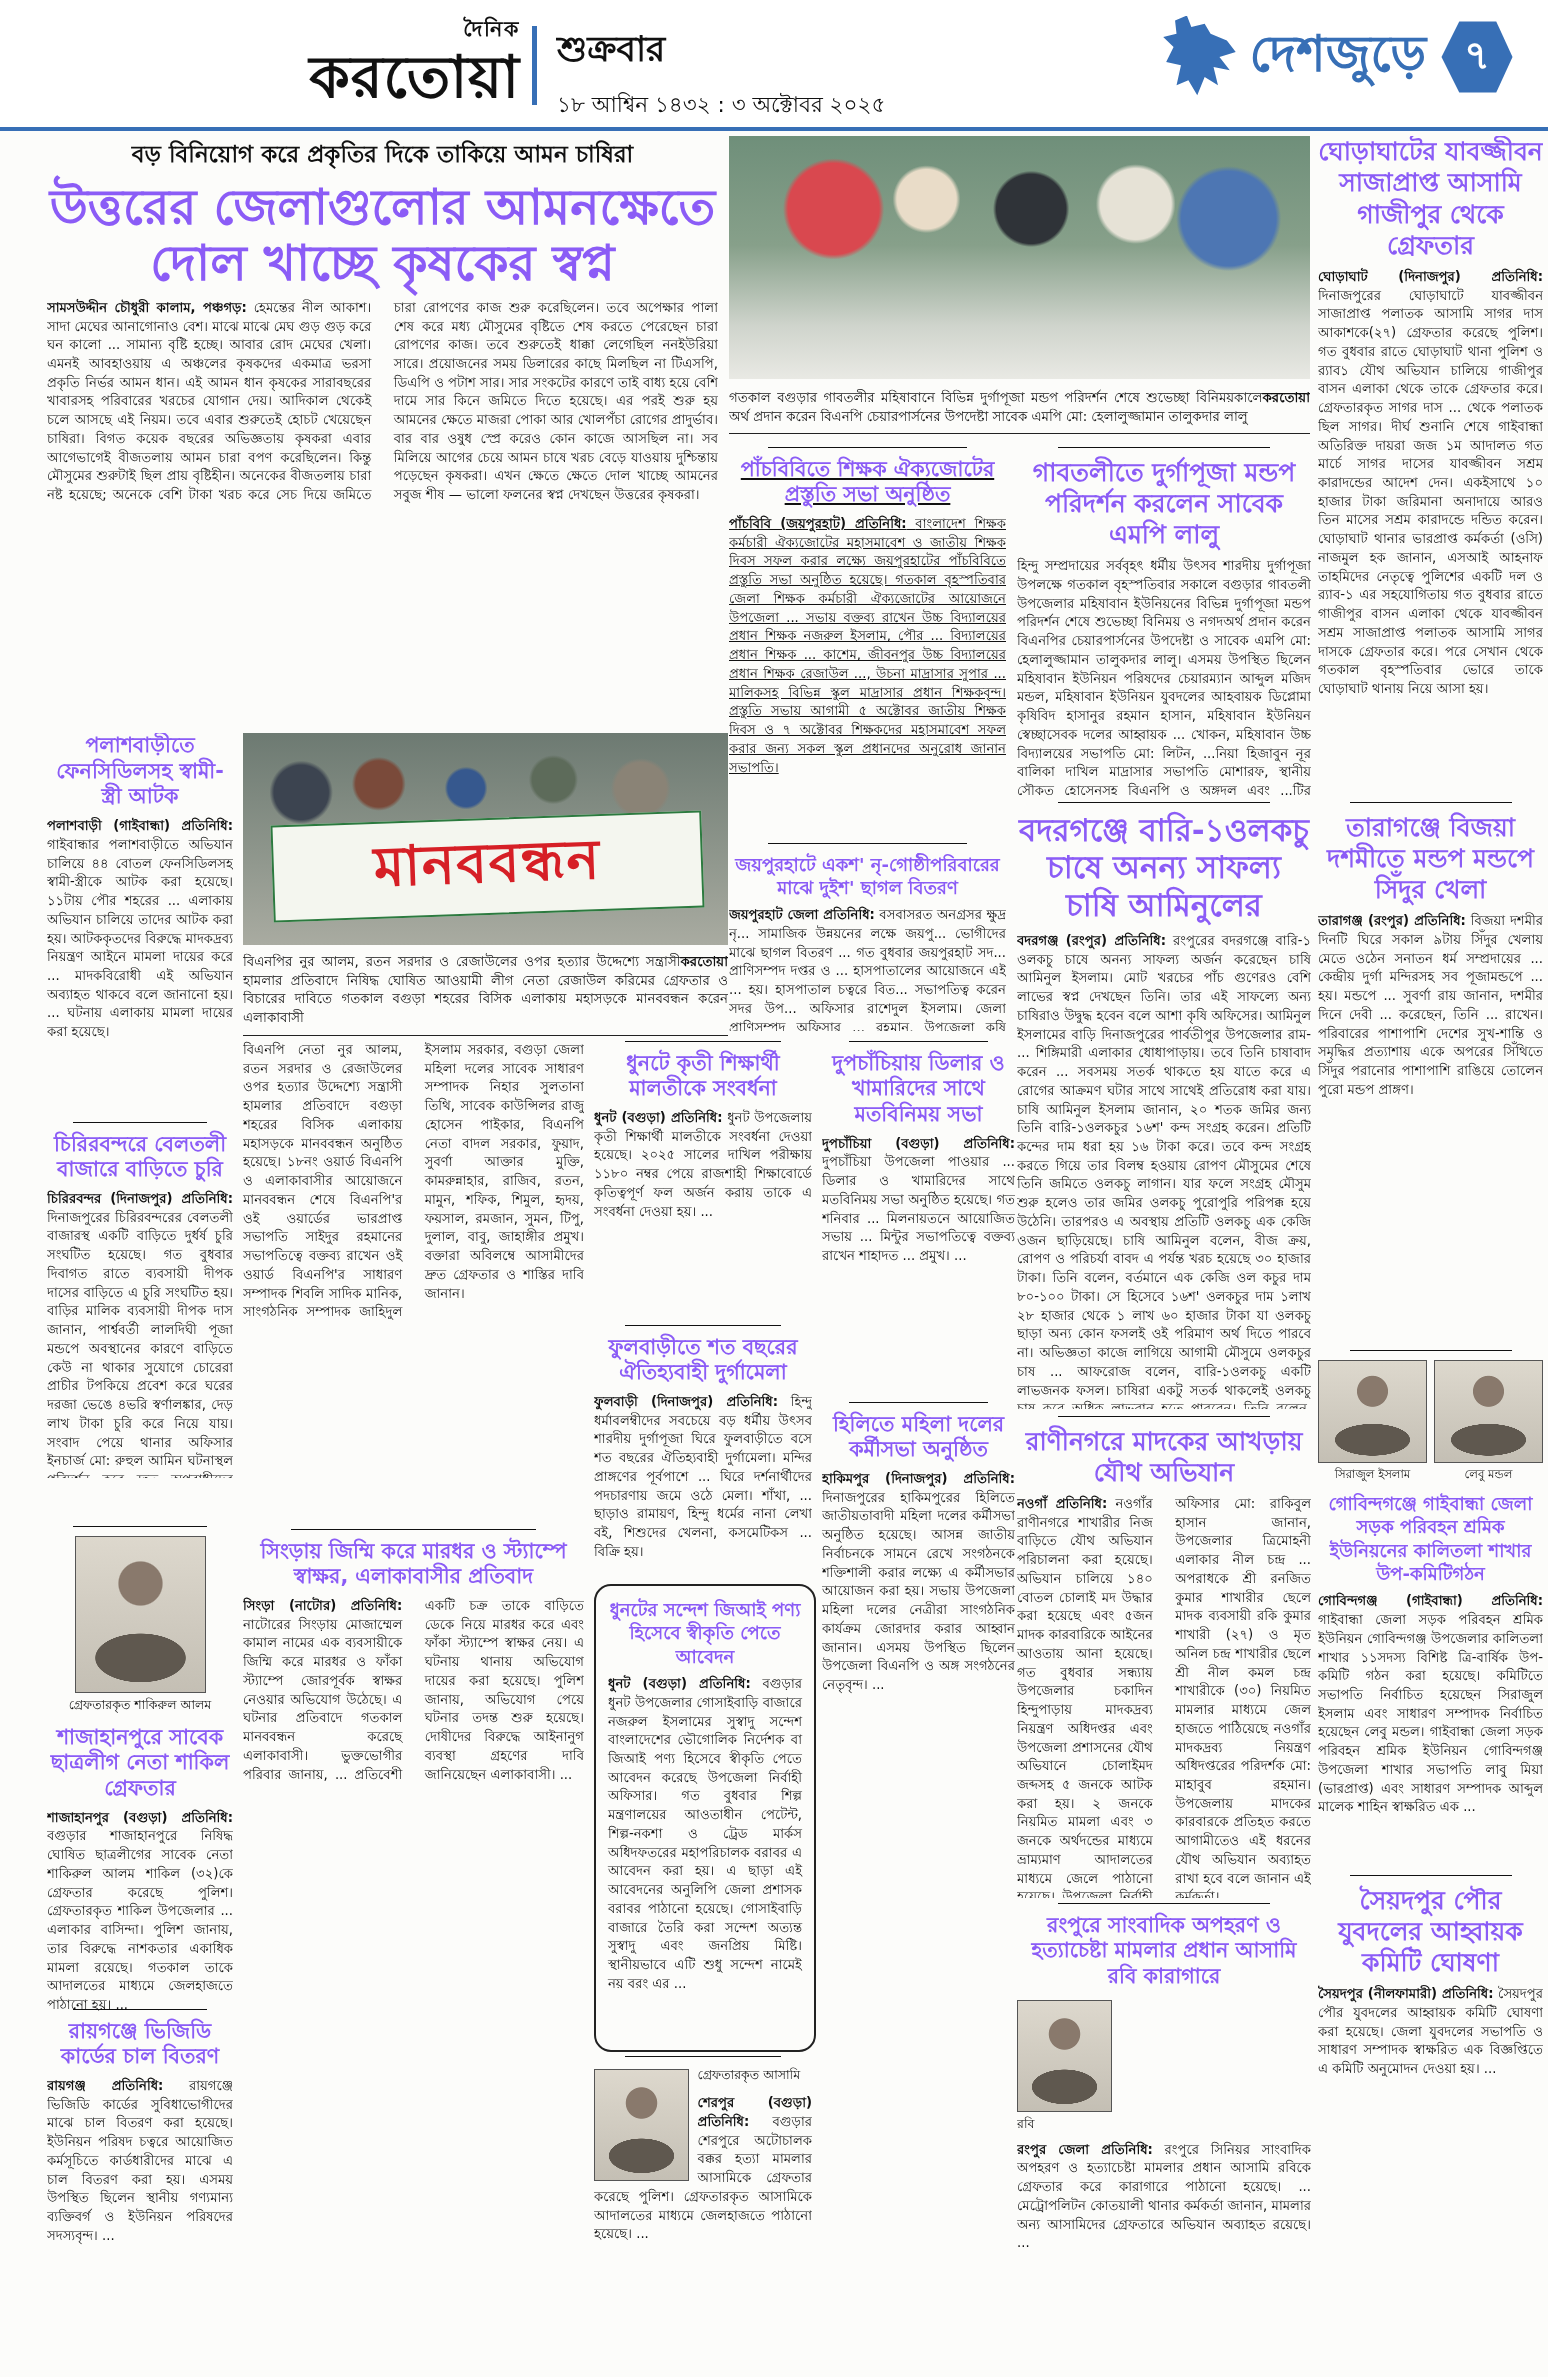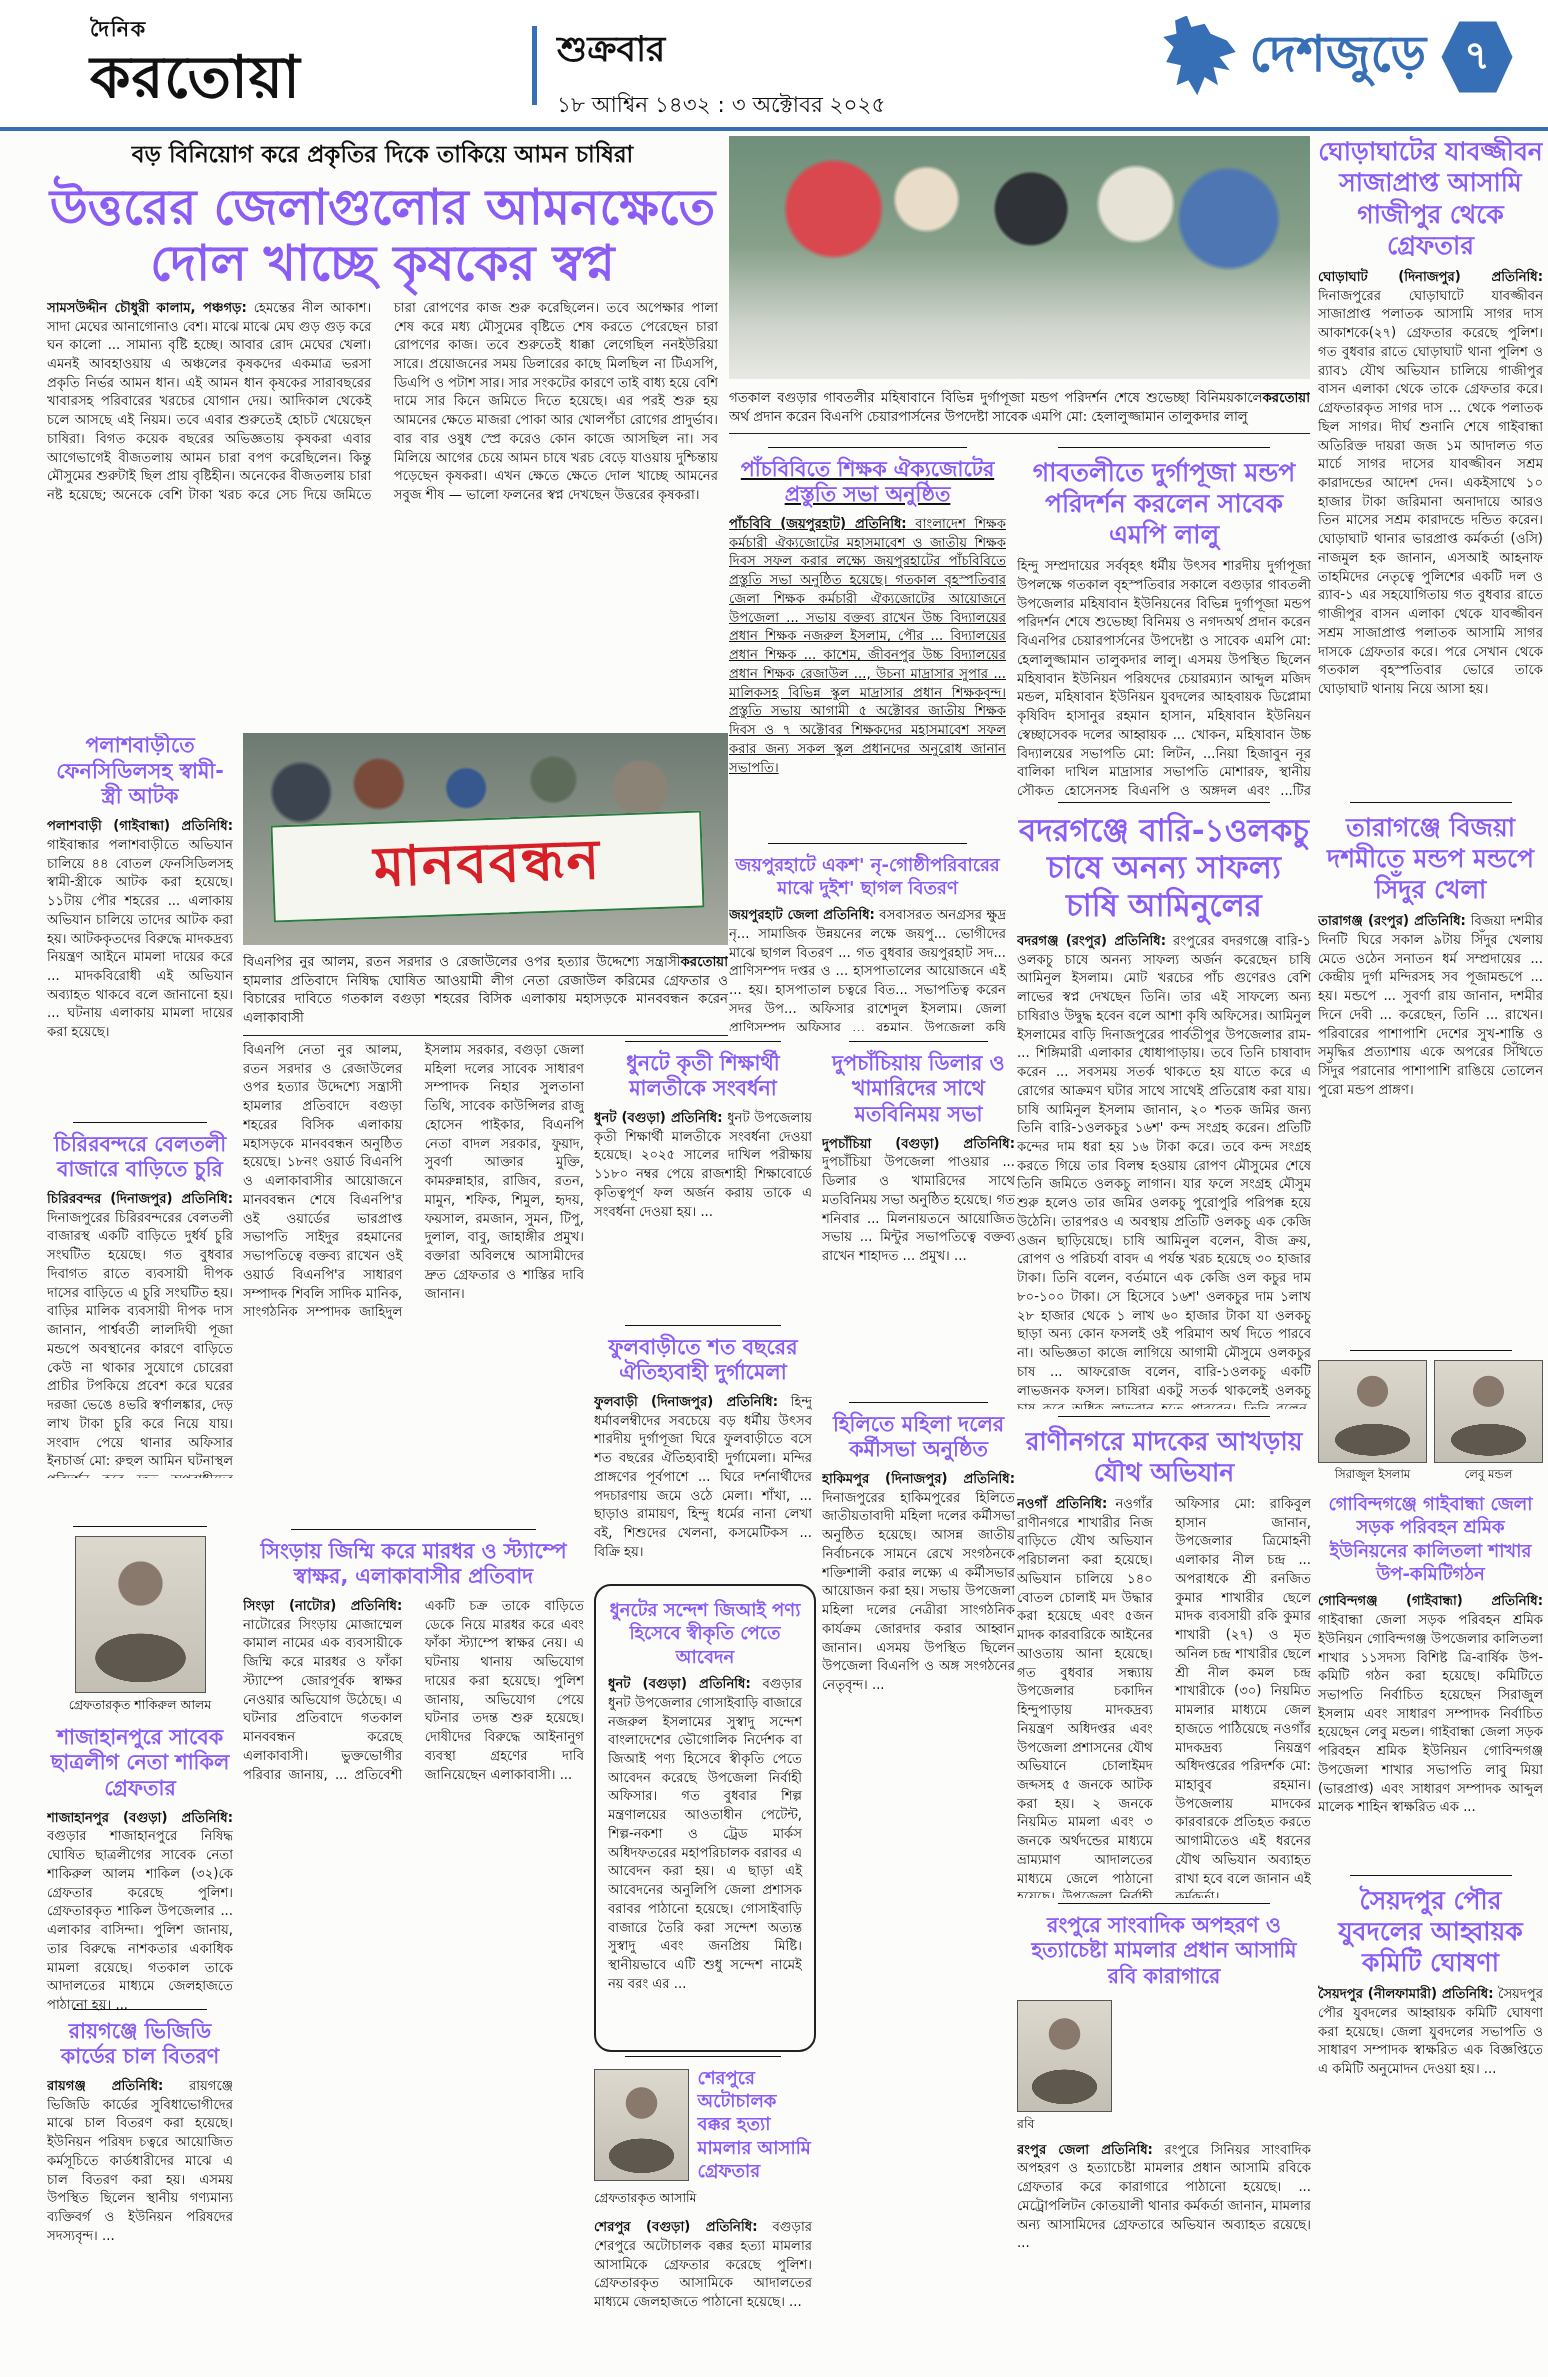--- a/index.html
+++ b/index.html
@@ -1,21 +1,21 @@
 <!DOCTYPE html>
 <html style="font-size:13.8px"><head>
 <meta charset="utf-8">
 <style>
   html,body{margin:0;padding:0;background:#888;}
   .page{position:relative;width:1548px;height:2377px;background:#fcfcfa;overflow:hidden;
         font-family:"DejaVu Sans","Liberation Sans",sans-serif;color:#111;}
   
   #header{position:absolute;left:0;top:0;width:1548px;height:127px;background:#fff;
           border-bottom:4.3px solid #376fb6;}
-  #masthead{position:absolute;left:90px;top:13.8px;width:430px;text-align:left;}
+  #masthead{position:absolute;left:90px;top:13.8px;width:430px;text-align:right;}
   #masthead .tiny{font-size:20.6px;font-weight:700;letter-spacing:1.7px;}
   #masthead .big{font-size:58px;font-weight:900;line-height:1.0;letter-spacing:0.9px;}
   #hdr-divider{position:absolute;left:532px;top:26px;width:5.2px;height:79px;background:#376fb6;}
   #dateblock{position:absolute;left:557px;top:22.4px;}
   #dateblock .wd{font-size:35px;font-weight:700;}
   #dateblock .dt{font-size:21.5px;margin-top:6.9px;}
   #sectionlogo{position:absolute;right:34px;top:15.5px;display:flex;align-items:center;gap:13.8px;}
   #bd-map{width:74px;height:83px;background:#376fb6;
           clip-path:polygon(18% 6%,34% 0,40% 14%,58% 10%,66% 22%,88% 30%,100% 44%,78% 50%,92% 66%,70% 62%,76% 84%,58% 74%,48% 96%,36% 78%,20% 84%,26% 60%,6% 56%,16% 38%,2% 26%,20% 22%);}
   #section-name{font-size:50px;font-weight:900;color:#376fb6;}
@@ -258,21 +258,20 @@
   <section class="art boxed" style="left:594px;top:1584px;width:194px;height:440px;">
     <h2 class="h-xs">ধুনটের সন্দেশ জিআই পণ্য হিসেবে স্বীকৃতি পেতে আবেদন</h2>
     <p class="body">
       <span class="byline">ধুনট (বগুড়া) প্রতিনিধি:</span>
       <span>বগুড়ার ধুনট উপজেলার গোসাইবাড়ি বাজারে নজরুল ইসলামের সুস্বাদু সন্দেশ বাংলাদেশের ভৌগোলিক নির্দেশক বা জিআই পণ্য হিসেবে স্বীকৃতি পেতে আবেদন করেছে উপজেলা নির্বাহী অফিসার। গত বুধবার শিল্প মন্ত্রণালয়ের আওতাধীন পেটেন্ট, শিল্প-নকশা ও ট্রেড মার্কস অধিদফতরের মহাপরিচালক বরাবর এ আবেদন করা হয়। এ ছাড়া এই আবেদনের অনুলিপি জেলা প্রশাসক বরাবর পাঠানো হয়েছে। গোসাইবাড়ি বাজারে তৈরি করা সন্দেশ অত্যন্ত সুস্বাদু এবং জনপ্রিয় মিষ্টি। স্থানীয়ভাবে এটি শুধু সন্দেশ নামেই নয় বরং এর ...</span>
     </p>
   </section>
 
   <section class="art ruled" style="left:594px;top:2056px;width:218px;height:315px;">
     <div class="portrait float-pt"></div>
-    <h2 class="h-xs" style="text-align:left;">শেরপুরে অটোচালক বক্কর হত্যা মামলার আসামি গ্রেফতার</h2>
     <p class="pt-caption" style="text-align:left;">গ্রেফতারকৃত আসামি</p>
     <p class="body">
       <span class="byline">শেরপুর (বগুড়া) প্রতিনিধি:</span>
       <span>বগুড়ার শেরপুরে অটোচালক বক্কর হত্যা মামলার আসামিকে গ্রেফতার করেছে পুলিশ। গ্রেফতারকৃত আসামিকে আদালতের মাধ্যমে জেলহাজতে পাঠানো হয়েছে। ...</span>
     </p>
   </section>
 
   <section class="art ruled" style="left:822px;top:1041px;width:193px;height:356px;">
     <h2 class="h-sm">দুপচাঁচিয়ায় ডিলার ও খামারিদের সাথে মতবিনিময় সভা</h2>
     <p class="body">

